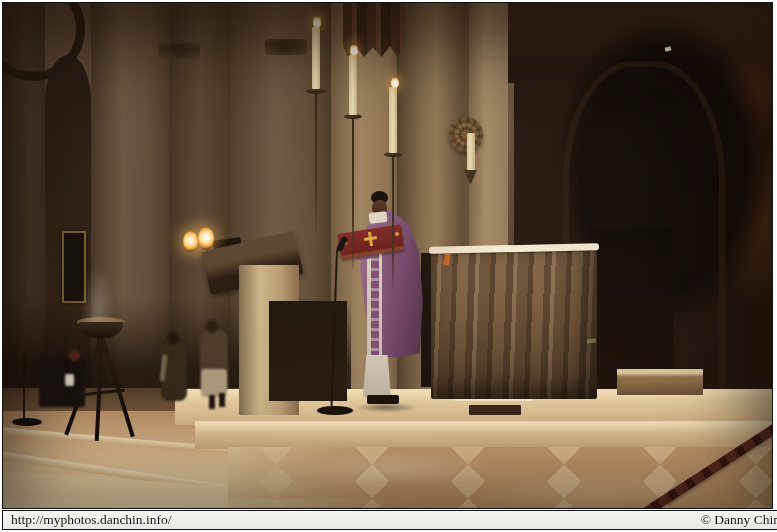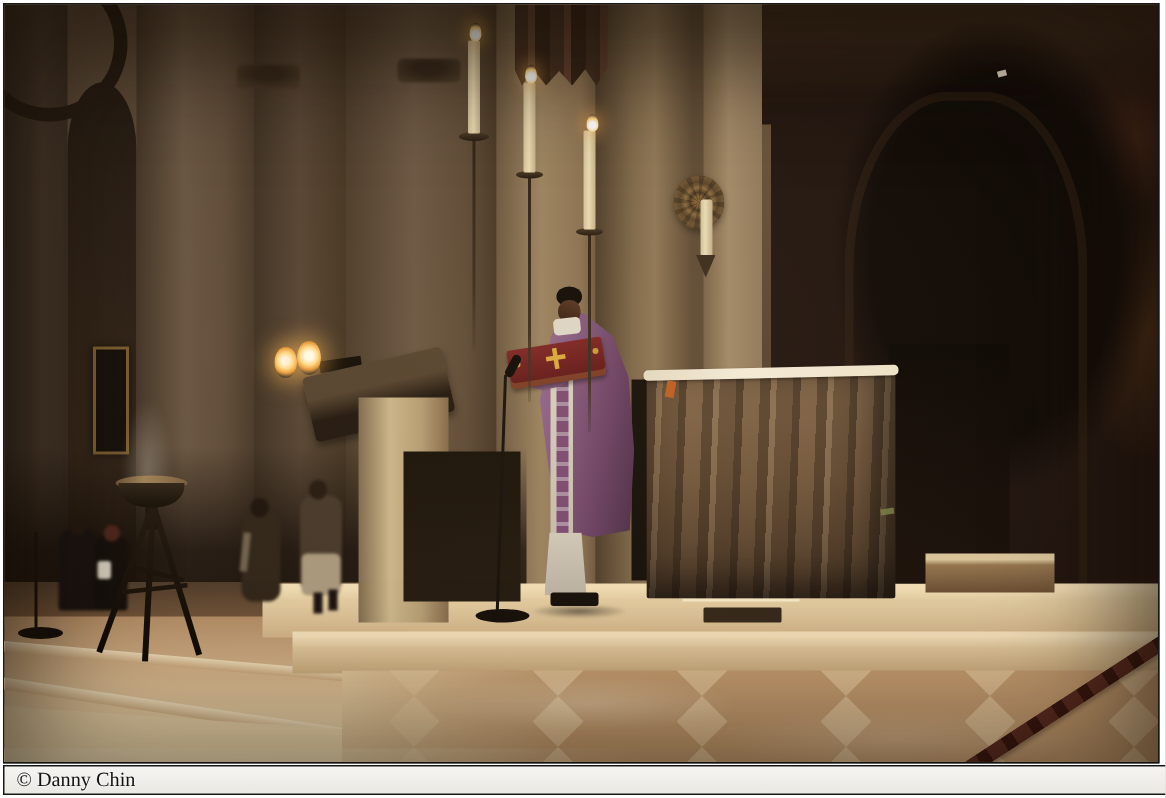--- a/index.html
+++ b/index.html
@@ -311,16 +311,17 @@
     <div class="ab candle-body body-3"></div>
     <div class="ab flame flame-1"></div>
     <div class="ab flame flame-2"></div>
     <div class="ab flame flame-3"></div>
 
     <div class="ab rope"></div>
     <div class="ab vignette"></div>
   </div>
 
   <div class="ab caption-bar">
+    <span>http://myphotos.danchin.info/</span>
     <span>© Danny Chin</span>
   </div>
 
 </div>
 
 </body></html>

